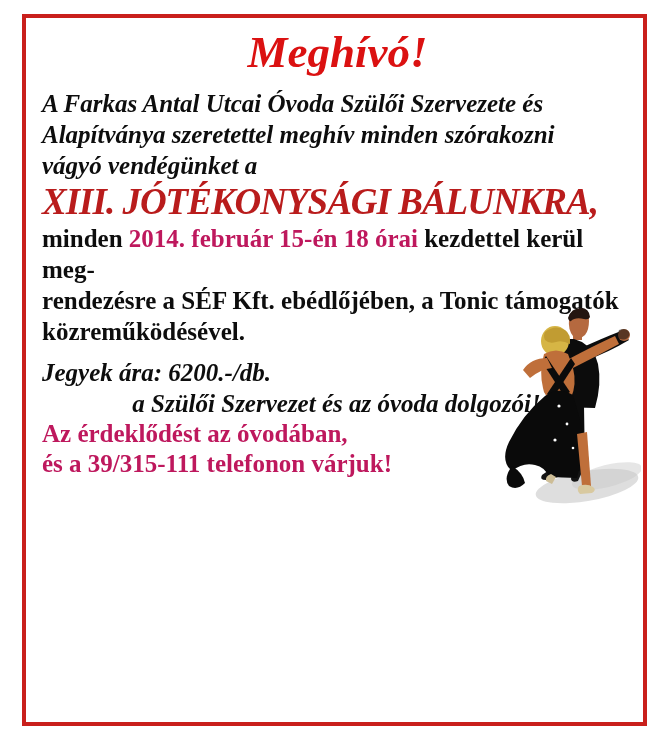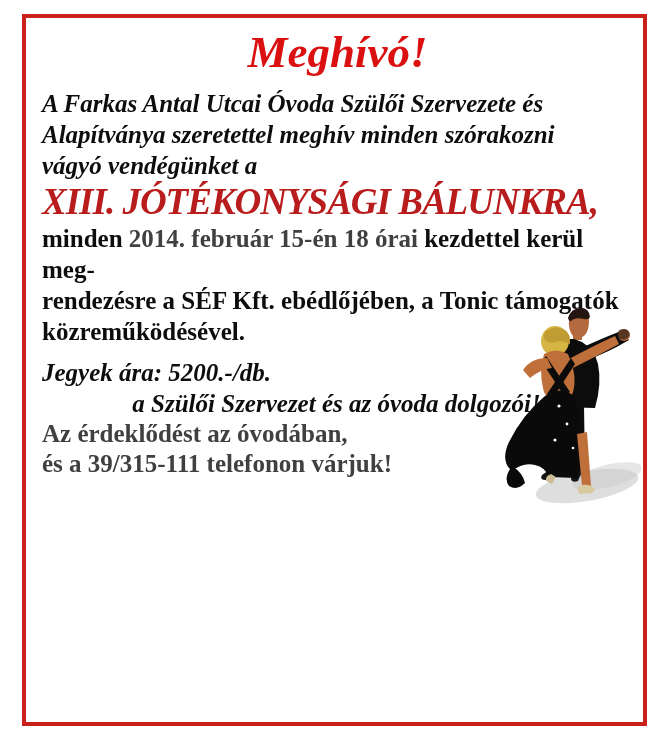--- a/index.html
+++ b/index.html
@@ -45,21 +45,21 @@
     margin: 0;
     color: #b91c1c;
     font-weight: bold;
     font-style: italic;
     font-size: 37px;
     line-height: 42px;
     letter-spacing: -1px;
     white-space: nowrap;
     font-family: "Liberation Serif", serif;
   }
-  .teal { color: #404040; }
+  .teal { color: #be185d; }
   .price {
     font-style: italic;
     margin-top: 10px;
   }
   .signature {
     text-align: center;
     font-style: italic;
     padding-right: 2px;
   }
   .contact { line-height: 30px; }
@@ -82,21 +82,21 @@
     <p class="para intro">A Farkas Antal Utcai Óvoda Szülői Szervezete és
 Alapítványa szeretettel meghív minden szórakozni
 vágyó vendégünket a</p>
 
     <h2 class="event-heading">XIII. JÓTÉKONYSÁGI BÁLUNKRA,</h2>
 
     <p class="para"><span>minden </span><span class="teal">2014. február 15-én 18 órai</span><span> kezdettel kerül meg-
 rendezésre a SÉF Kft. ebédlőjében, a Tonic támogatók
 közreműködésével.</span></p>
 
-    <p class="para price">Jegyek ára: 5200.-/db.</p>
+    <p class="para price">Jegyek ára: 6200.-/db.</p>
 
 
 
     <p class="para signature">a Szülői Szervezet és az óvoda dolgozói!</p>
 
     <p class="para contact teal">Az érdeklődést az óvodában,
 és a 39/315-111 telefonon várjuk!</p>
 
     <svg class="dancers" viewBox="0 0 152 218" aria-hidden="true">
 

